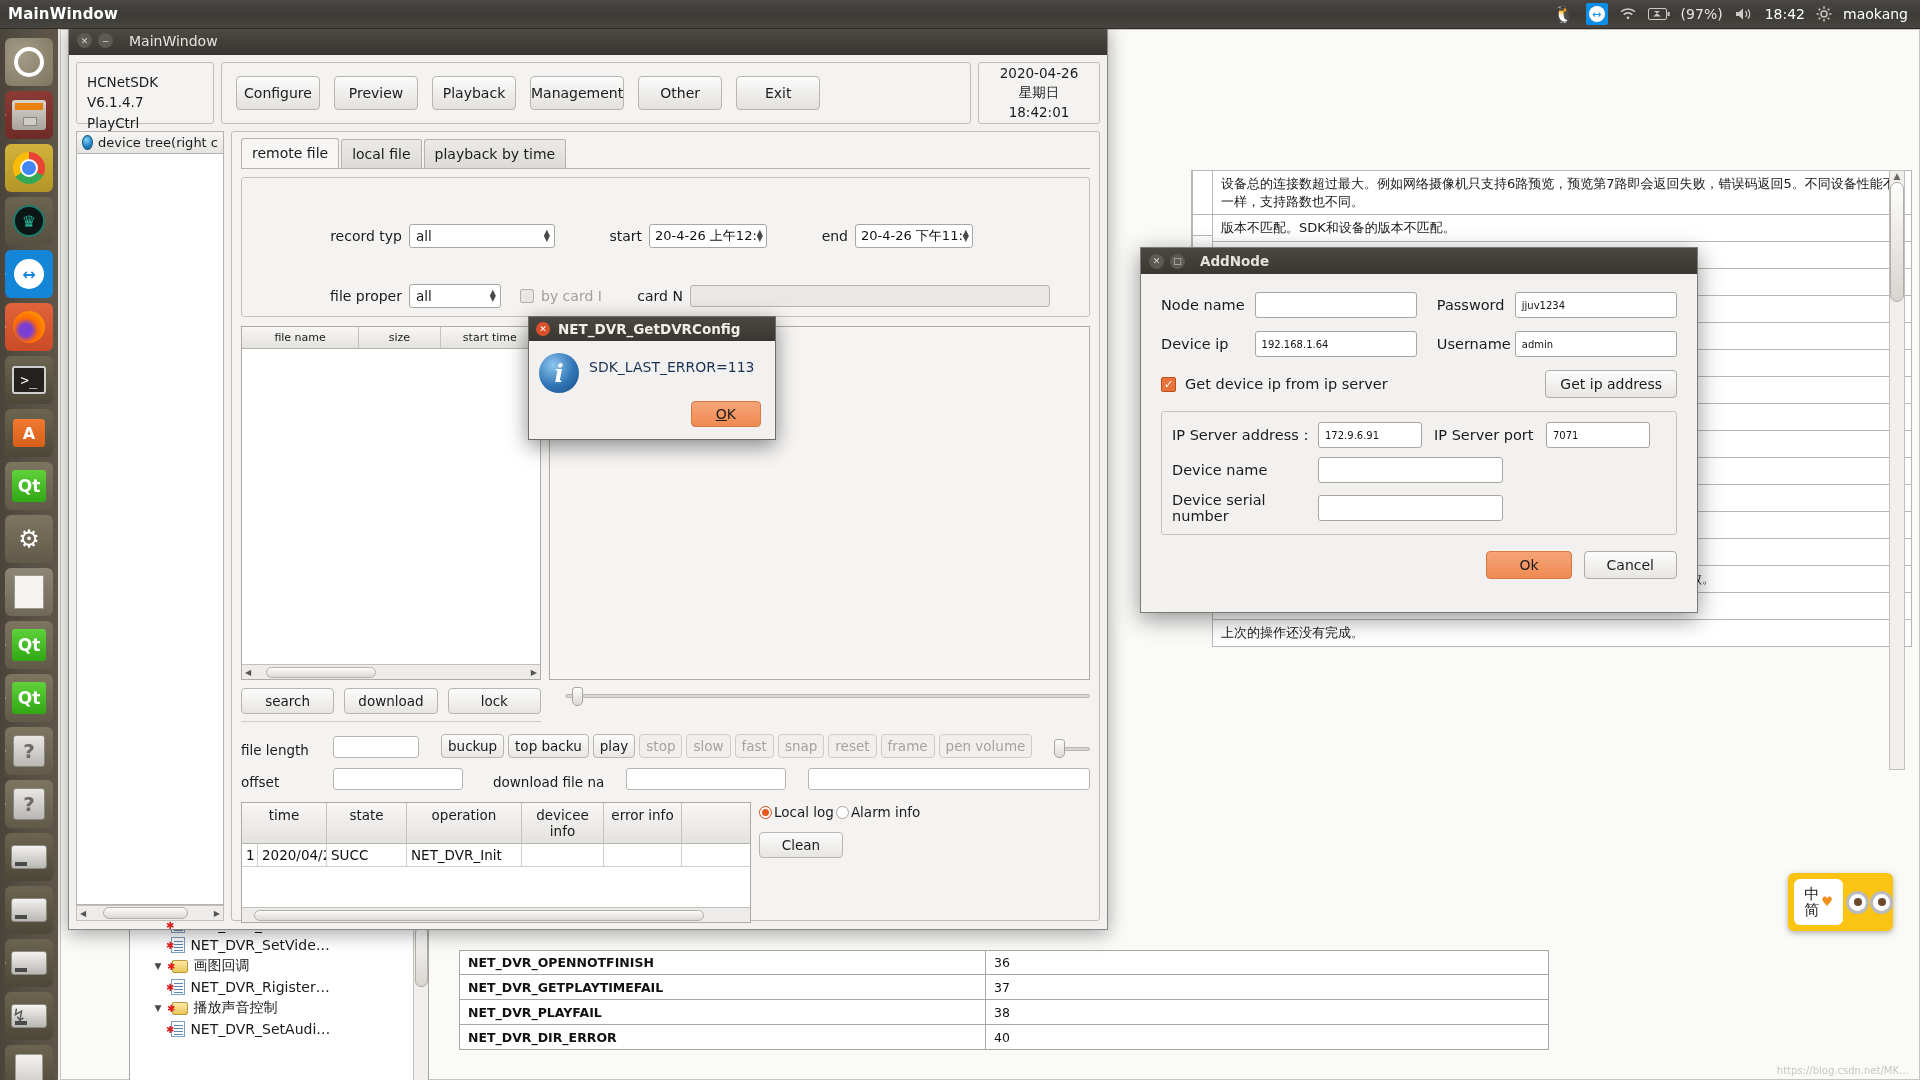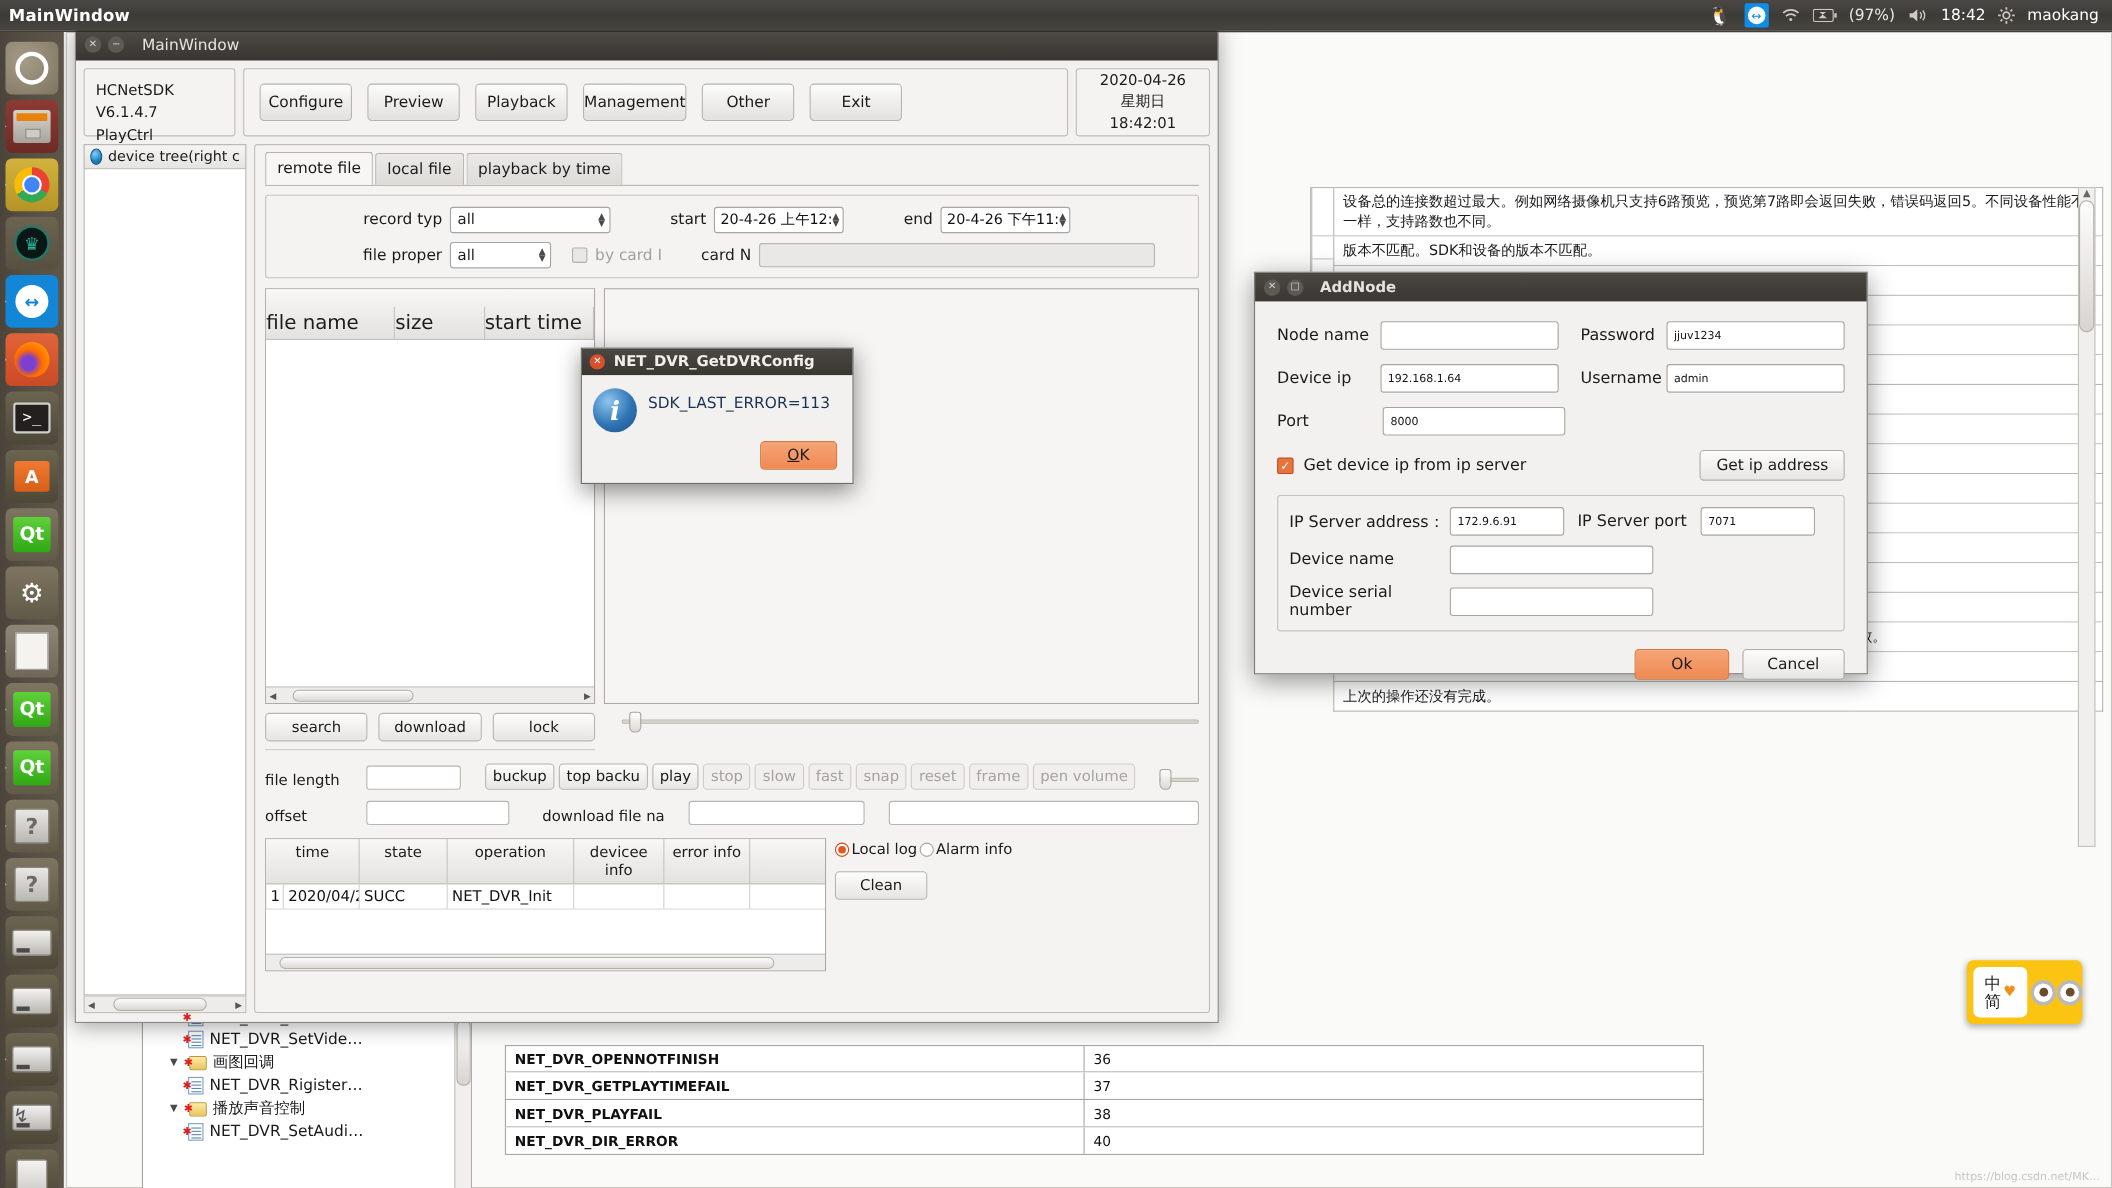--- a/index.html
+++ b/index.html
@@ -159,38 +159,38 @@
 
   .right-pane { flex:1; border:1px solid #c0bdb8; background:#f4f3f2; border-radius:3px; position:relative; }
 
   .tabs { display:flex; padding: 6px 0 0 9px; gap:0; align-items:center; }
   .tab { font-size:14px; padding:6px 10px 6px; border:1px solid #b6b3ae; border-bottom:none;
          background:linear-gradient(#eceae7,#dddbd7); color:#1b1b1b; border-radius:3px 3px 0 0; margin-right:2px;}
   .tab.active { background:#f7f6f5; padding-bottom:7px; }
   .tab-underline { height:1px; background:#b6b3ae; margin:0 9px; }
 
   .groupbox { margin: 8px 9px 0; border:1px solid #c6c3be; border-radius:3px; padding:10px 6px 8px; background:#f4f3f2;}
-  .frow { display:flex; align-items:center; gap:7px; font-size:14px; color:#1b1b1b; margin-bottom:8px; }
+  .frow { display:flex; align-items:center; gap:7px; font-size:14px; color:#1b1b1b; margin-bottom:8px;margin-top:36px; }
   .frow:last-child{margin-bottom:0;}
   .lbl { text-align:right; color:#1b1b1b; white-space:nowrap; overflow:hidden;}
   .combo { background:#fff; border:1px solid #a9a6a1; border-radius:3px; height:24px;
            display:flex; align-items:center; padding:0 4px 0 6px; font-size:13.5px; color:#1b1b1b;}
   .combo .arrs{ margin-left:auto; display:flex;flex-direction:column;line-height:6px;font-size:8px;color:#4a4a4a;}
   .dtedit { background:#fff; border:1px solid #a9a6a1; border-radius:3px; height:24px;
             display:flex; align-items:center; padding:0 3px 0 5px; font-size:13px; color:#111; white-space:nowrap; overflow:hidden;}
   .dtedit .arrs{margin-left:auto;display:flex;flex-direction:column;line-height:6px;font-size:8px;color:#4a4a4a;}
   .chk { width:14px;height:14px;border:1px solid #b4b1ac;background:#e9e7e4;border-radius:2px;}
   .dimtxt { color:#a3a09b; }
   .txtin { background:#e9e8e6; border:1px solid #b9b6b1; border-radius:3px; height:22px; }
   .txtin.white{ background:#fff; }
 
   .filelist-wrap { display:flex; gap:8px; margin:9px 9px 0; }
   .filelist { width: 300px; border:1px solid #aeaba6; background:#fff; }
   .fl-head { display:flex; background:linear-gradient(#f8f7f6,#e4e2df); border-bottom:1px solid #b6b3ae; }
-  .fl-head div { font-size:18px; padding:4px 0; border-right:1px solid #c6c3be; color:#1b1b1b;margin-top:16px;}
+  .fl-head div { font-size:11px; padding:4px 0; text-align:center; border-right:1px solid #c6c3be; color:#1b1b1b;}
   .fl-body { height:315px; background:#fff; }
   .fl-hbar{ height:15px; background:#edecea; border-top:1px solid #c3c0bb; display:flex;align-items:center;}
   .fl-hbar .thumb{height:11px;width:110px;margin-left:12px;background:linear-gradient(#fcfcfc,#dcd9d4);border:1px solid #b3b0aa;border-radius:6px;}
   .fl-hbar .a{font-size:8px;color:#555;padding:0 3px;}
   .videoarea { flex:1; border:1px solid #aeaba6; background:#f6f5f4; }
 
   .btnrow3 { display:flex; gap:10px; margin:8px 0 0 9px; width:300px;}
   .sbtn { flex:1; background: linear-gradient(#fcfcfc,#e7e5e2); border:1px solid #b8b5b0;
           border-radius:4px; font-size:13.5px; padding:4px 0; text-align:center; color:#1b1b1b;}
   .divline{ margin:7px 9px 0; height:1px; background:#cfccc7; width:300px;}
@@ -598,24 +598,20 @@
         <span class="an-lab">Node name</span>
         <span class="an-in"></span>
         <span class="an-lab2">Password</span>
         <span class="an-in">jjuv1234</span>
       </div>
       <div class="an-row">
         <span class="an-lab">Device ip</span>
         <span class="an-in">192.168.1.64</span>
         <span class="an-lab2">Username</span>
         <span class="an-in">admin</span>
-      </div>
-      <div class="an-row">
-        <span class="an-lab">Port</span>
-        <span class="an-in">8000</span>
       </div>
 
       <div class="an-row" style="margin-top:4px;">
         <span class="an-chk">✓</span>
         <span style="margin-left:9px;">Get device ip from ip server</span>
         <span class="an-btn" style="margin-left:auto;">Get ip address</span>
       </div>
 
       <div class="an-group">
         <div class="an-row" style="margin-bottom:9px;">

